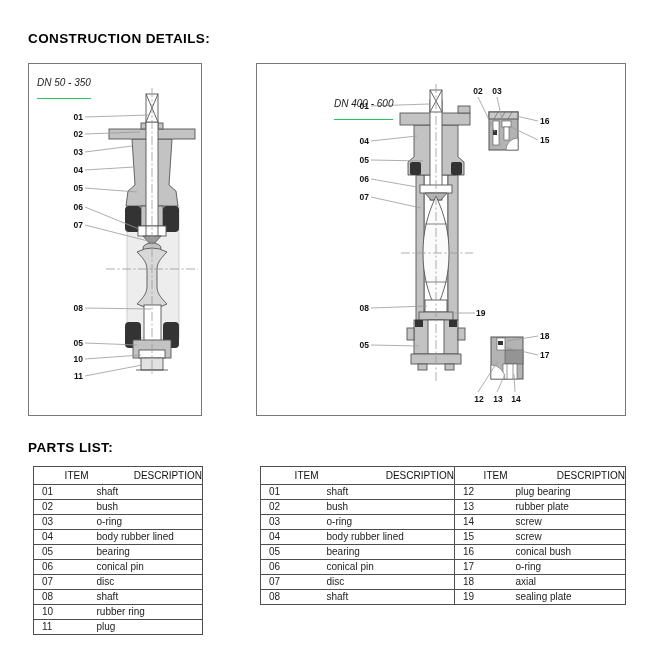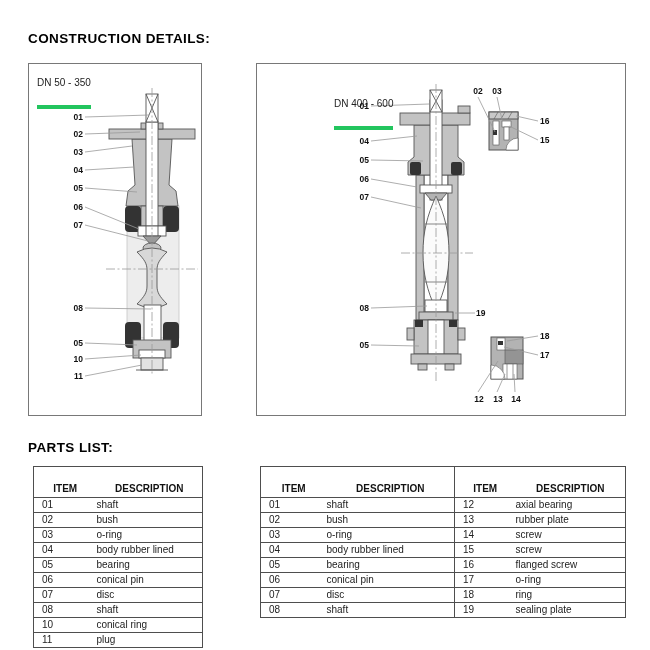--- a/index.html
+++ b/index.html
@@ -1,26 +1,26 @@
 <!DOCTYPE html>
 <html><head>
 <meta charset="utf-8">
 <style>
   html,body{margin:0;padding:0;background:#fff;}
   .page{position:relative;width:650px;height:650px;background:#fff;
         font-family:"Liberation Sans",sans-serif;color:#111;overflow:hidden;}
   .sec-title{position:absolute;font-size:13.5px;font-weight:bold;letter-spacing:.4px;color:#000;}
   .dbox{position:absolute;border:1.4px solid #787878;background:#fff;}
   .dbox svg{position:absolute;left:0;top:0;}
-  .dn{position:absolute;font-size:10px;color:#222;border-bottom:4px solid #22c55e;padding-bottom:17px;white-space:nowrap;}
+  .dn{position:absolute;font-size:10px;color:#222;border-bottom:1px solid #22c55e;padding-bottom:10px;white-space:nowrap;font-style:italic;}
   .co{position:absolute;font-size:8.5px;font-weight:bold;color:#111;width:20px;line-height:10px;}
   .co.r{text-align:right;} .co.l{text-align:left;} .co.c{text-align:center;width:16px;}
   table.plist{position:absolute;border-collapse:collapse;border:1.5px solid #4e4e4e;
               font-size:10px;table-layout:fixed;background:#fff;}
-  table.plist th{font-weight:bold;text-align:center;padding:16px 0 3px 8px;border-bottom:1.6px solid #4e4e4e;line-height:11px;}
+  table.plist th{font-weight:normal;text-align:right;padding:3px 0 3px 8px;border-bottom:1.6px solid #4e4e4e;line-height:11px;}
   table.plist td{padding:1px 0 1px 8px;border-bottom:1px solid #4e4e4e;line-height:12px;color:#222;}
   table.plist.split th.div, table.plist.split td.div{border-left:1.1px solid #4e4e4e;}
 </style>
 </head>
 <body>
 
 <div class="page">
 
   <div class="sec-title" style="left:28px;top:31px;text-align:center;">CONSTRUCTION DETAILS:</div>
 
@@ -267,21 +267,21 @@
         <tr>
         <td>07</td>
         <td>disc</td>
       </tr>
         <tr>
         <td>08</td>
         <td>shaft</td>
       </tr>
         <tr>
         <td>10</td>
-        <td>conical ring</td>
+        <td>rubber ring</td>
       </tr>
         <tr>
         <td>11</td>
         <td>plug</td>
       </tr>
       </tbody>
   </table>
 
   <table class="plist split" style="left:260px;top:466px;width:366px;">
     <colgroup>
@@ -296,21 +296,21 @@
         <th>DESCRIPTION</th>
         <th class="div">ITEM</th>
         <th>DESCRIPTION</th>
       </tr>
     </thead>
     <tbody>
         <tr>
         <td>01</td>
         <td>shaft</td>
         <td class="div">12</td>
-        <td>axial bearing</td>
+        <td>plug bearing</td>
       </tr>
         <tr>
         <td>02</td>
         <td>bush</td>
         <td class="div">13</td>
         <td>rubber plate</td>
       </tr>
         <tr>
         <td>03</td>
         <td>o-ring</td>
@@ -320,33 +320,33 @@
         <tr>
         <td>04</td>
         <td>body rubber lined</td>
         <td class="div">15</td>
         <td>screw</td>
       </tr>
         <tr>
         <td>05</td>
         <td>bearing</td>
         <td class="div">16</td>
-        <td>flanged screw</td>
+        <td>conical bush</td>
       </tr>
         <tr>
         <td>06</td>
         <td>conical pin</td>
         <td class="div">17</td>
         <td>o-ring</td>
       </tr>
         <tr>
         <td>07</td>
         <td>disc</td>
         <td class="div">18</td>
-        <td>ring</td>
+        <td>axial</td>
       </tr>
         <tr>
         <td>08</td>
         <td>shaft</td>
         <td class="div">19</td>
         <td>sealing plate</td>
       </tr>
       </tbody>
   </table>
 

